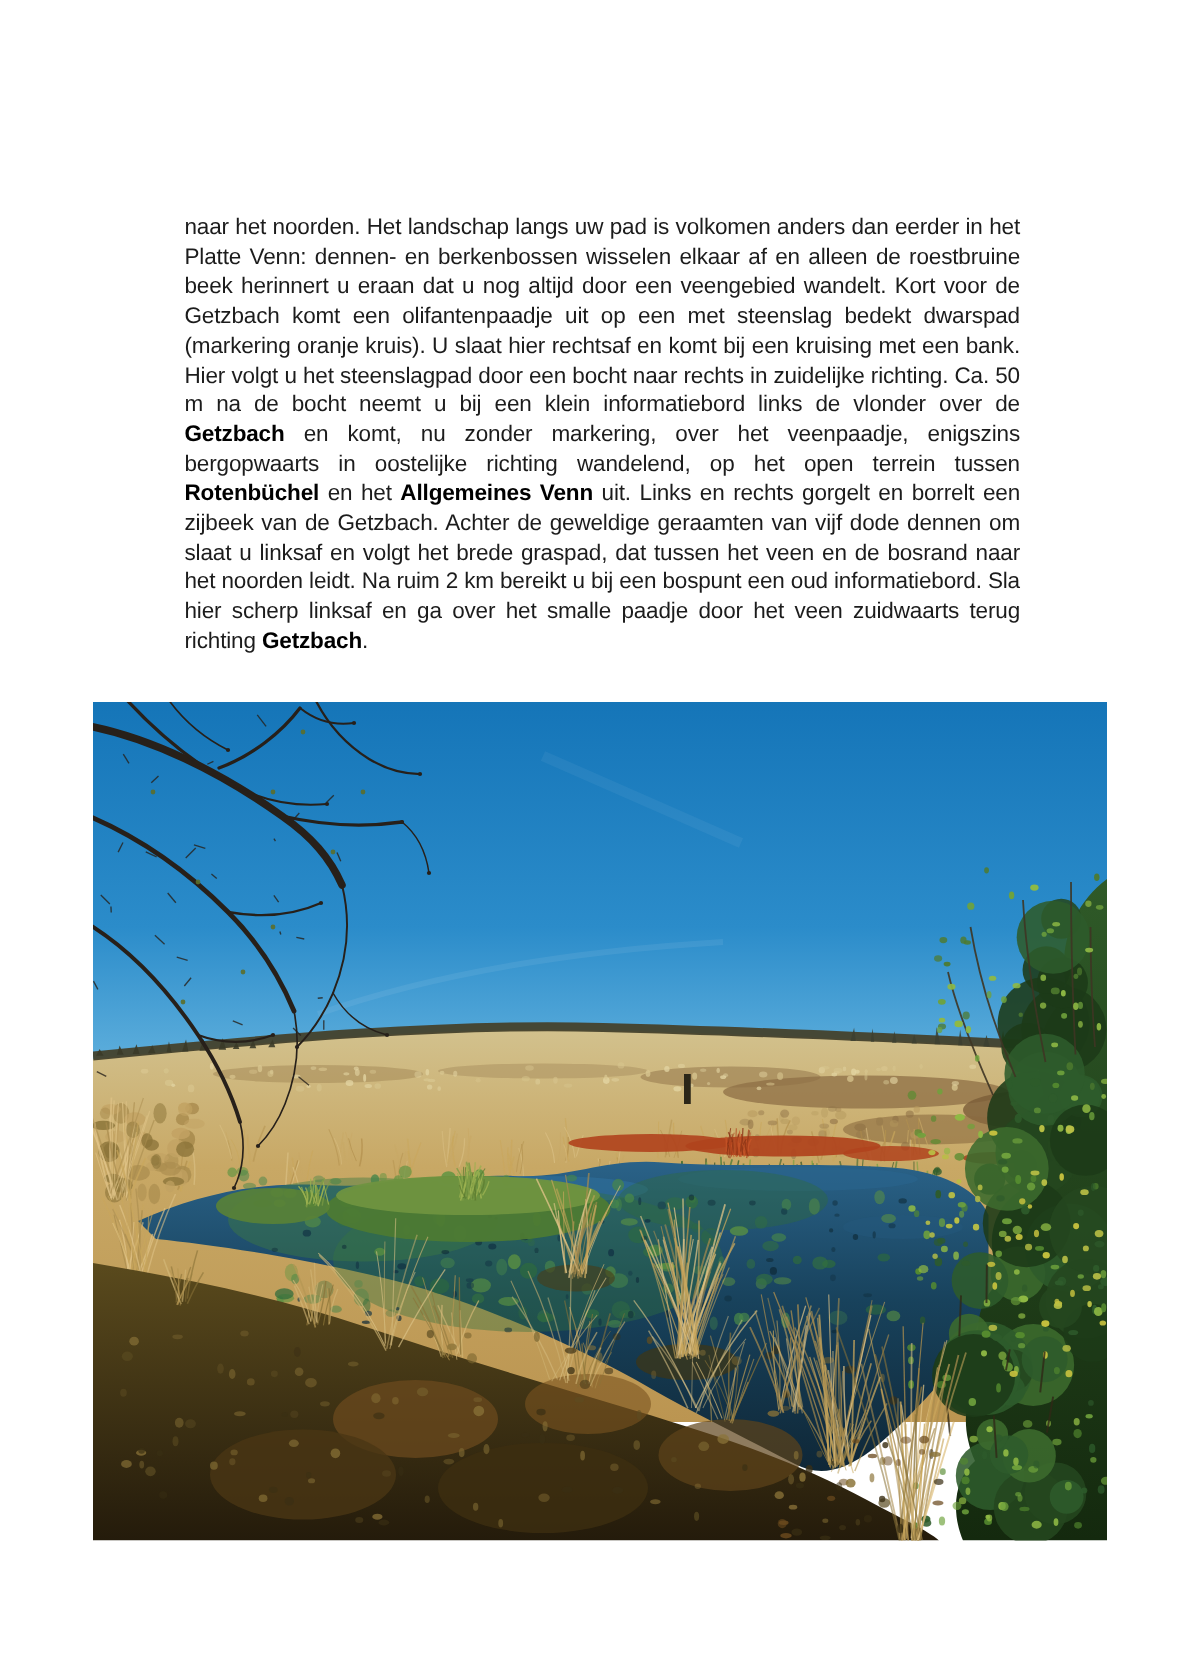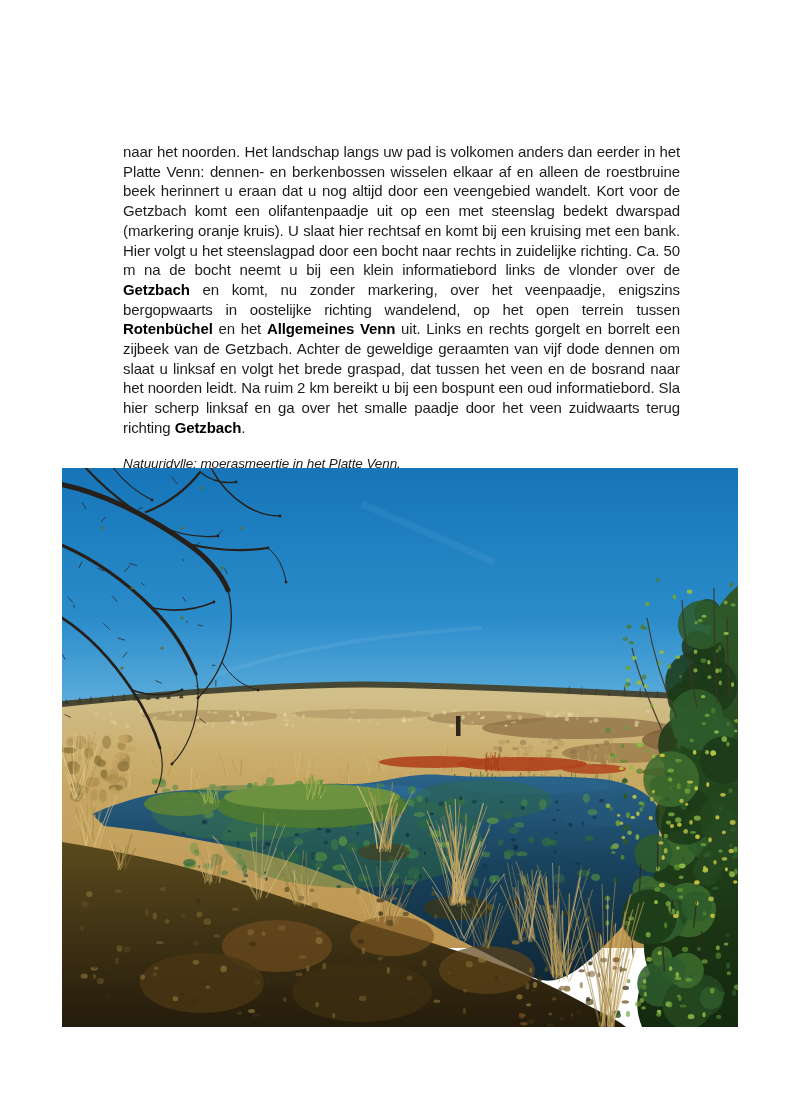--- a/index.html
+++ b/index.html
@@ -38,21 +38,20 @@
   .branch{stroke:var(--branch-dark,#27201a);fill:none;stroke-linecap:round;}
   .bud{fill:var(--branch-dark,#27201a);}
 </style>
 </head>
 <body>
 
 <div class="page">
 
   <p class="text-block"><span>naar het noorden. Het landschap langs uw pad is volkomen anders dan eerder in het Platte Venn: dennen- en berkenbossen wisselen elkaar af en alleen de roestbruine beek herinnert u eraan dat u nog altijd door een veengebied wandelt. Kort voor de Getzbach komt een olifantenpaadje uit op een met steenslag bedekt dwarspad (markering oranje kruis). U slaat hier rechtsaf en komt bij een kruising met een bank. Hier volgt u het steenslagpad door een bocht naar rechts in zuidelijke richting. Ca. 50 m na de bocht neemt u bij een klein informatiebord links de vlonder over de </span><strong>Getzbach</strong><span> en komt, nu zonder markering, over het veenpaadje, enigszins bergopwaarts in oostelijke richting wandelend, op het open terrein tussen </span><strong>Rotenbüchel</strong><span> en het </span><strong>Allgemeines Venn</strong><span> uit. Links en rechts gorgelt en borrelt een zijbeek van de Getzbach. Achter de geweldige geraamten van vijf dode dennen om slaat u linksaf en volgt het brede graspad, dat tussen het veen en de bosrand naar het noorden leidt. Na ruim 2 km bereikt u bij een bospunt een oud informatiebord. Sla hier scherp linksaf en ga over het smalle paadje door het veen zuidwaarts terug richting </span><strong>Getzbach</strong><span>.</span></p>
 
-  <p class="caption">Natuuridylle: moerasmeertje in het Platte Venn.</p>
 
   <figure class="photo-figure">
     <svg id="photo-svg" viewBox="0 0 676 559" width="676" height="559" preserveAspectRatio="none" role="img" aria-label="Moerasmeertje in het Platte Venn: donkerblauwe veenpoel tussen goudgele grassen onder strakblauwe lucht" style="--sky-top: #1575b8; --sky-mid: #2b8cca; --sky-horizon: #63b2de; --treeline: #44412c; --field-top: #d2c18d; --field-mid: #c8a865; --field-low: #bb9551; --heath-brown: #8d6f45; --red-plants: #b0431d; --reed-green: #4f7c38; --water-top: #2a6288; --water-mid: #18425c; --water-low: #0f2737; --algae-green: #33703f; --tussock-gold: #c9a75c; --tussock-light: #e0c488; --fg-top: #5a4a1d; --fg-low: #241b0b; --bush-top: #2f5a28; --bush-low: #14290e; --leaf-yellow: #b9bf45; --branch-dark: #27201a;">
       <defs>
         <linearGradient id="gSky" x1="0" y1="0" x2="0" y2="1">
           <stop offset="0" class="st-sky-top"></stop>
           <stop offset="0.6" class="st-sky-mid"></stop>
           <stop offset="1" class="st-sky-horizon"></stop>
         </linearGradient>
         <linearGradient id="gField" x1="0" y1="0" x2="0" y2="1">

